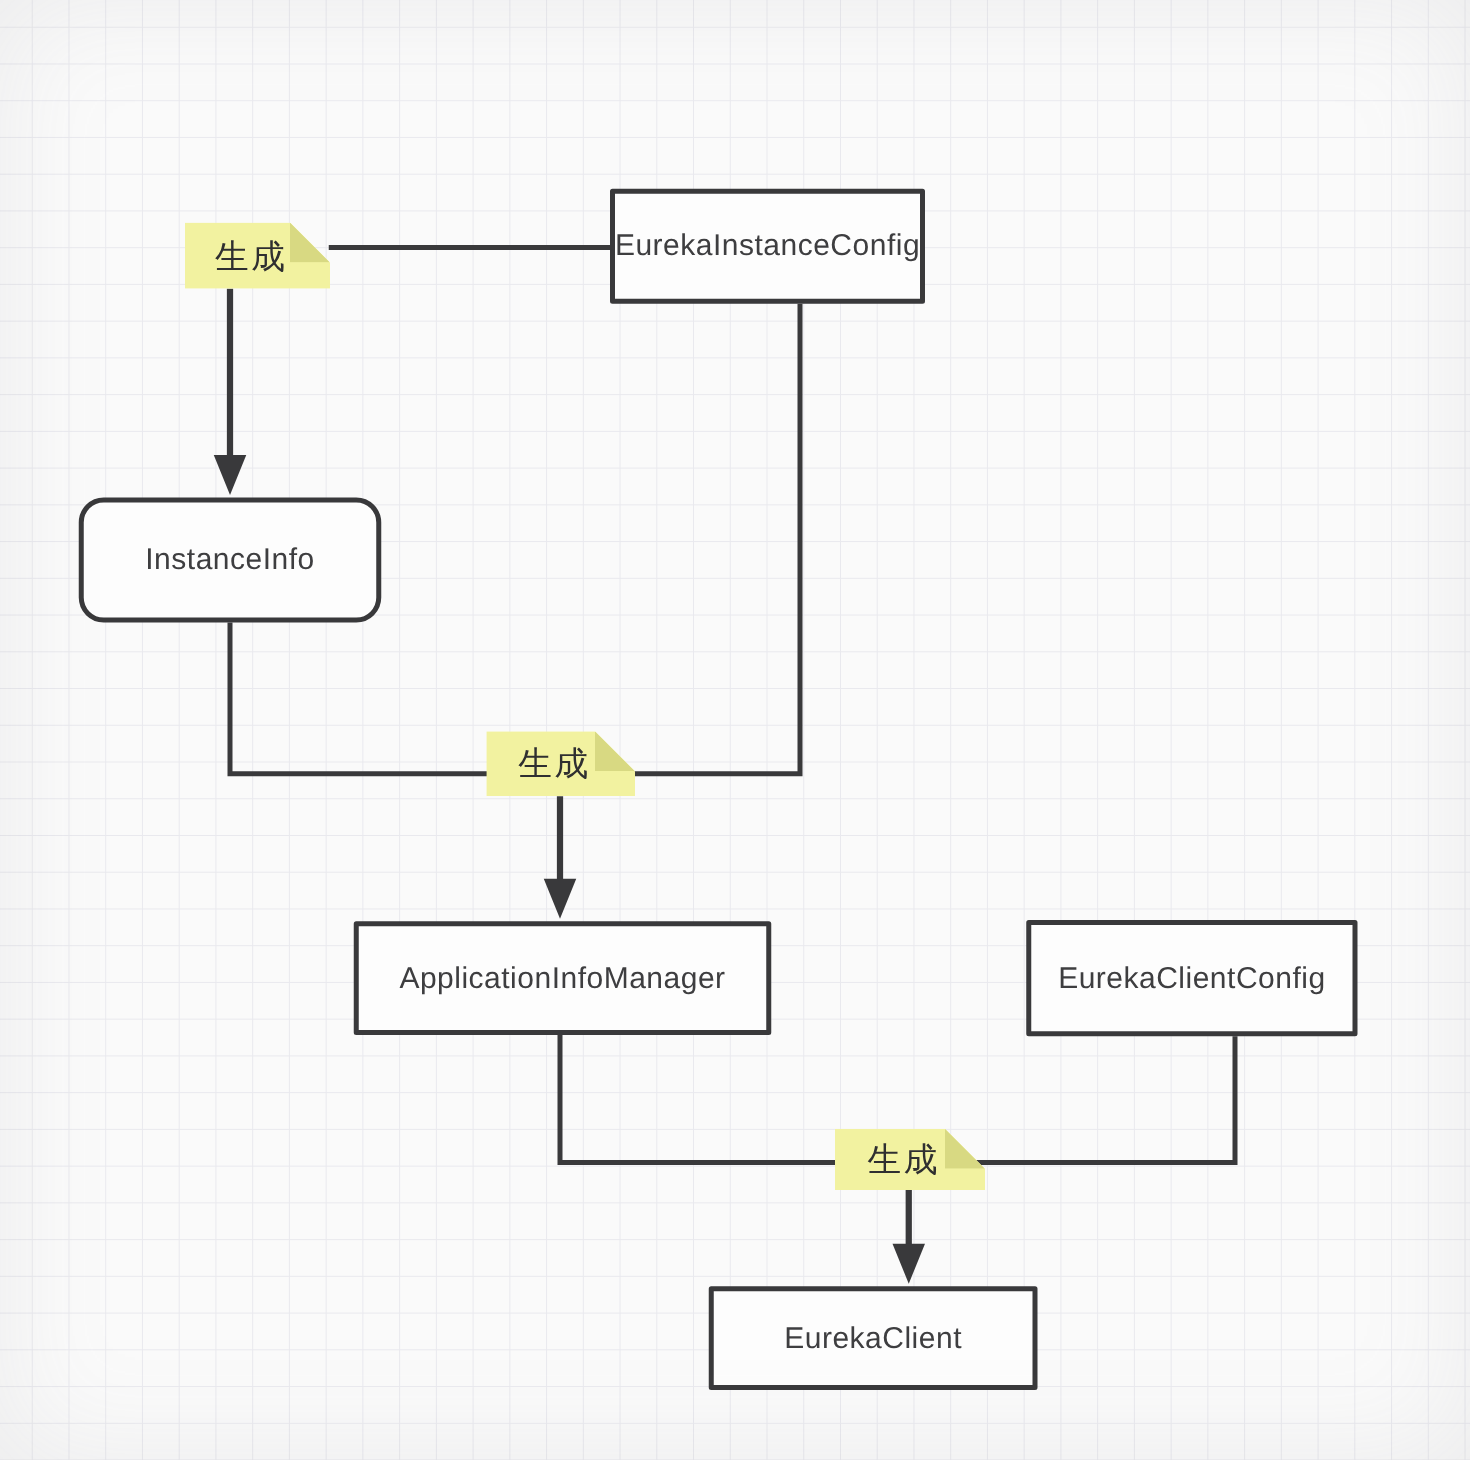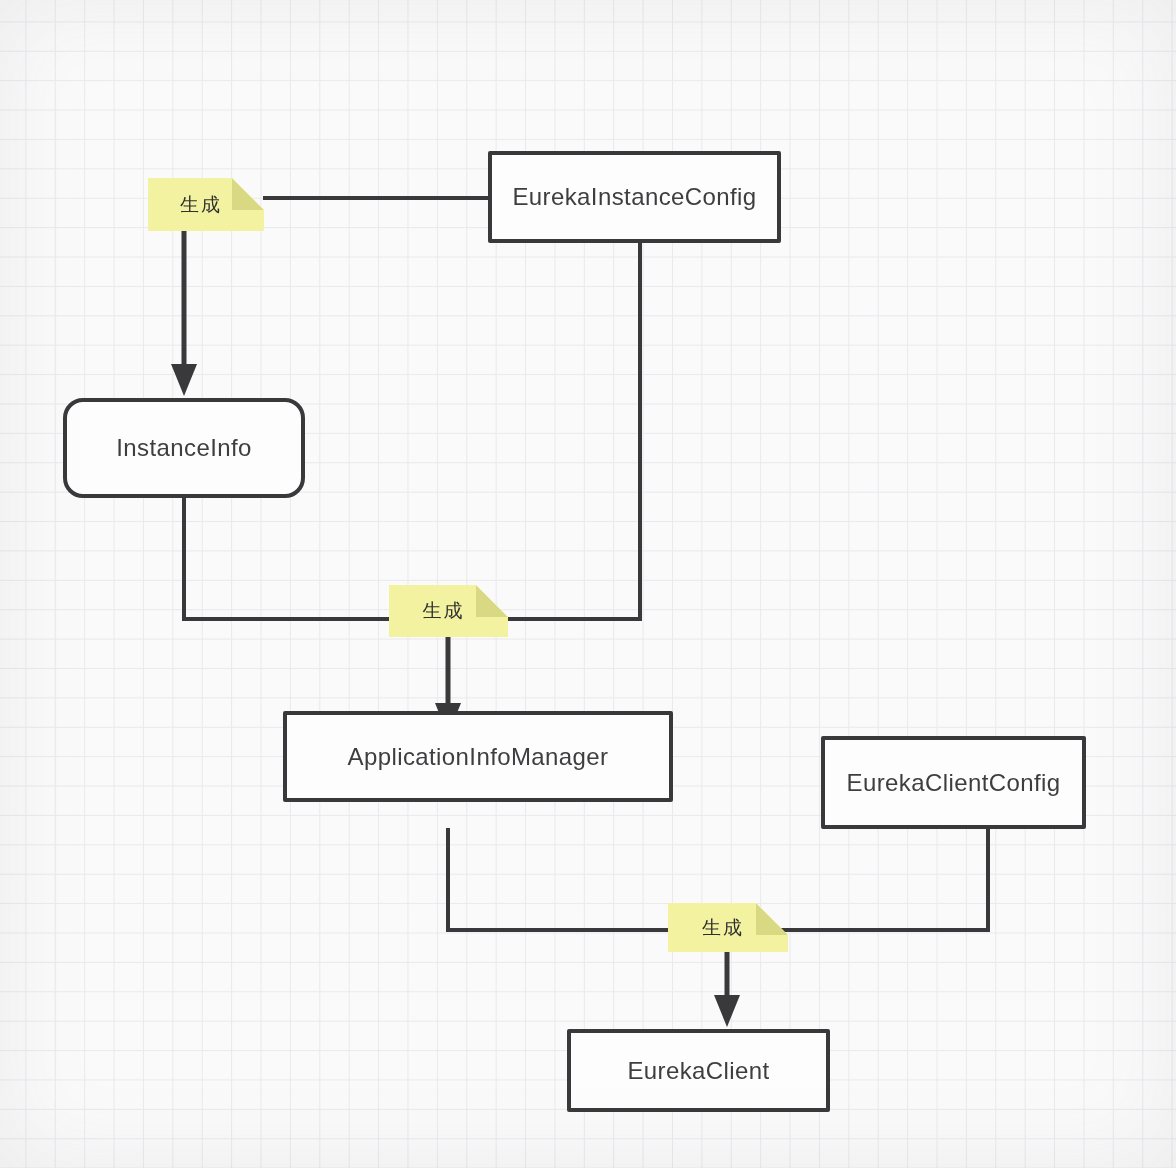--- a/index.html
+++ b/index.html
@@ -84,30 +84,30 @@
     position: absolute;
     top: 0;
     right: 0;
     width: 32px;
     height: 32px;
     background: var(--note-fold);
     clip-path: polygon(0 0, 100% 100%, 0 100%);
   }
   .note-label {
     color: #2f2f30;
-    font-size: 19px;
+    font-size: 27px;
     font-weight: 500;
     letter-spacing: 2px;
     margin-right: 10px;
     white-space: nowrap;
   }
   
-  #n-eureka-instance-config { left: 488px; top: 151px; width: 293px; height: 92px; }
+  #n-eureka-instance-config { left: 488px; top: 151px; width: 252px; height: 92px; }
   #n-instance-info          { left: 63px;  top: 398px; width: 242px; height: 100px; border-radius: 20px; }
-  #n-application-info-manager { left: 283px; top: 711px; width: 390px; height: 91px; align-items: center; }
+  #n-application-info-manager { left: 283px; top: 737px; width: 334px; height: 91px; align-items: center; }
   #n-eureka-client-config   { left: 821px; top: 736px; width: 265px; height: 93px; }
   #n-eureka-client          { left: 567px; top: 1029px; width: 263px; height: 83px; }
   
   #note-1 { left: 148px; top: 178px; width: 116px; height: 53px; }
   #note-2 { left: 389px; top: 585px; width: 119px; height: 52px; }
   #note-3 { left: 668px; top: 903px; width: 120px; height: 49px; }
 </style>
 </head>
 <body>
 

